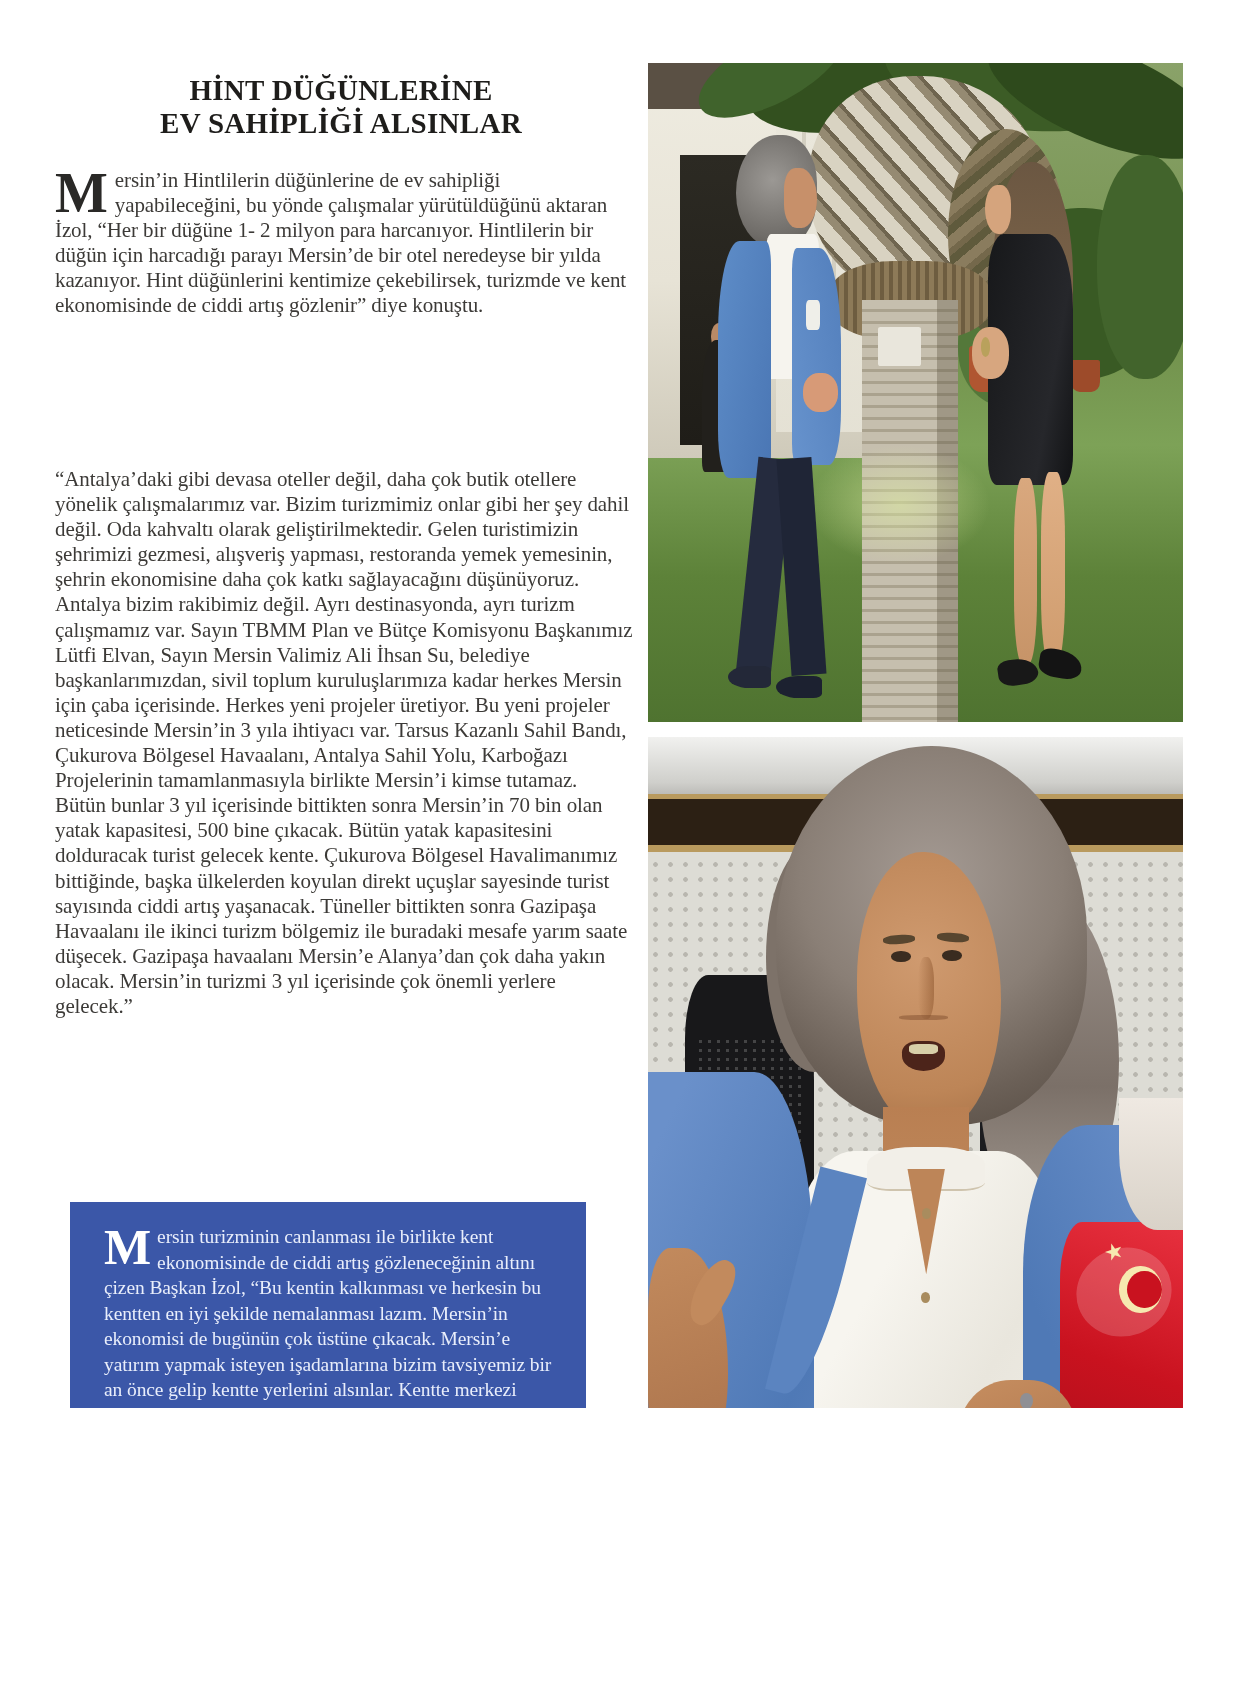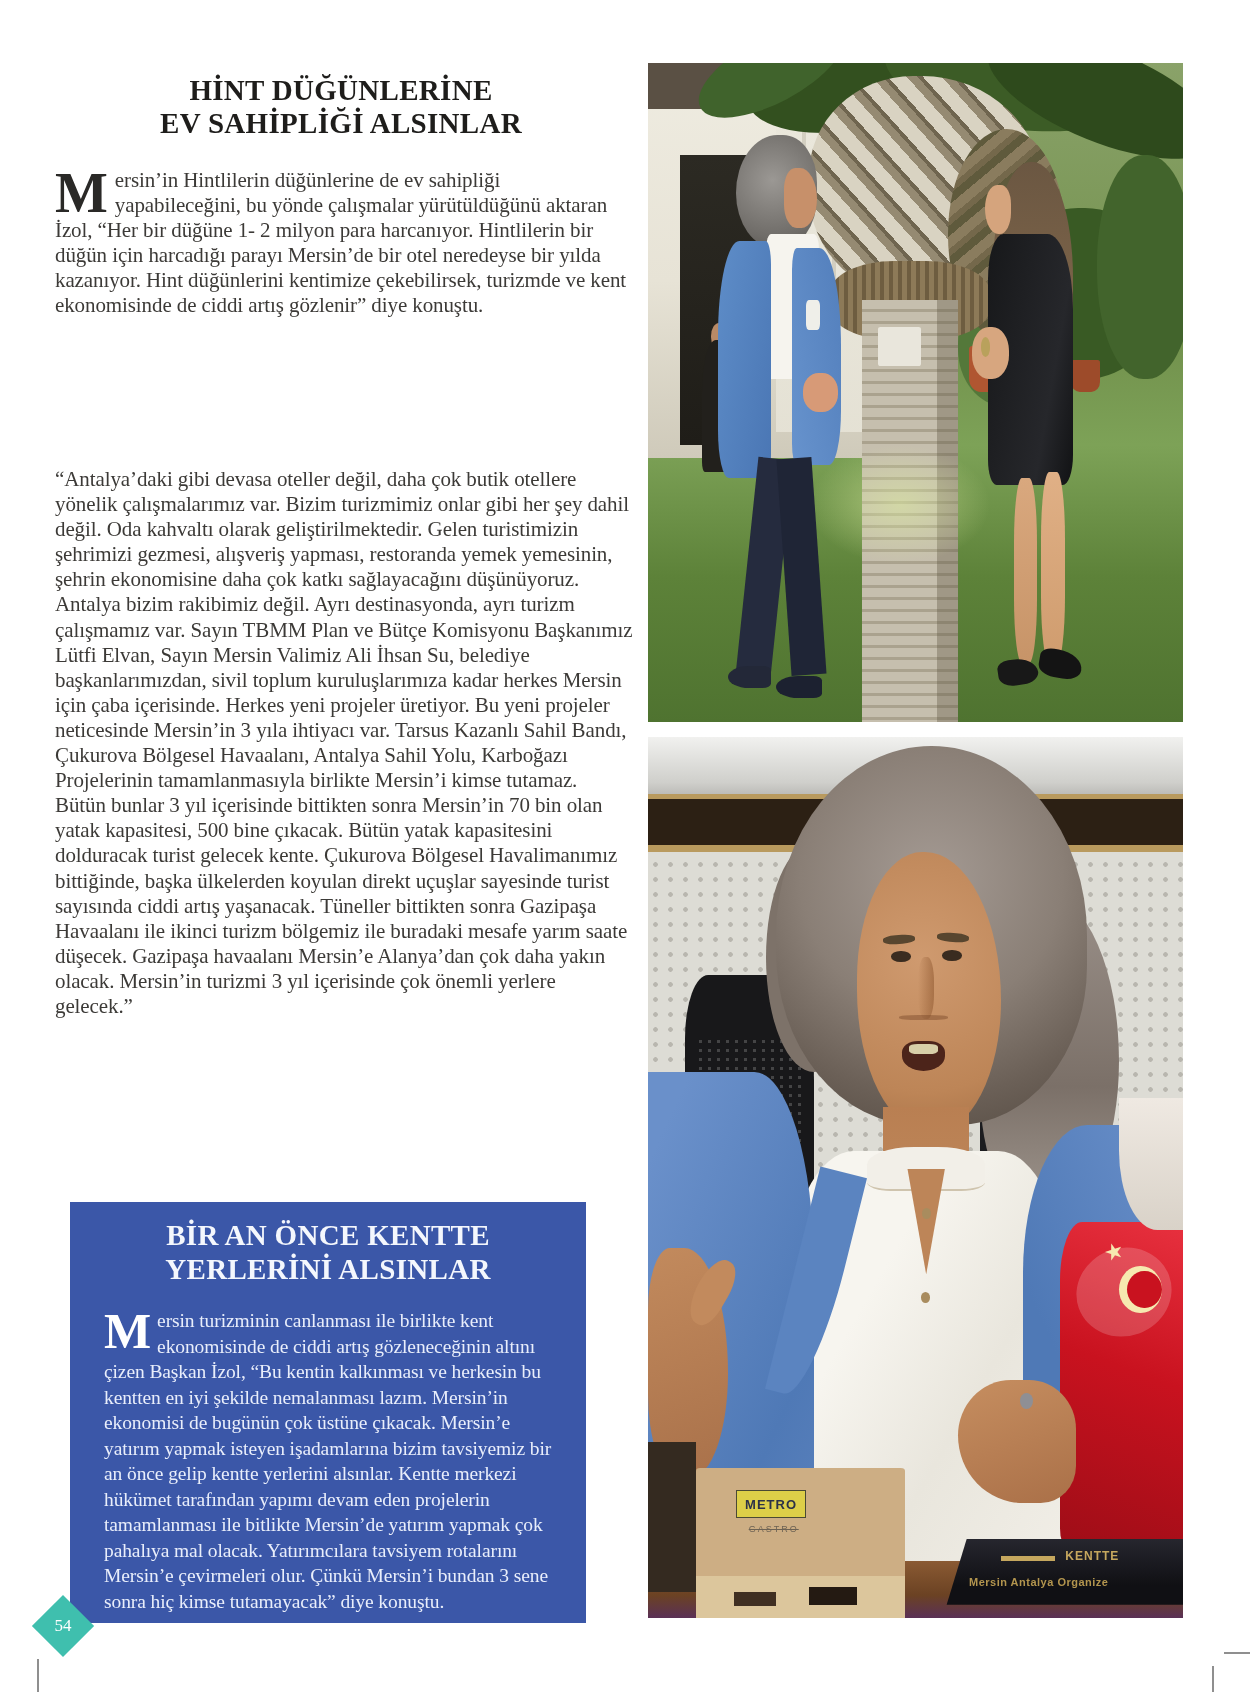--- a/index.html
+++ b/index.html
@@ -1,17 +1,17 @@
 <!DOCTYPE html>
 <html lang="tr"><head>
 <meta charset="utf-8">
 <style>
   * { margin:0; padding:0; box-sizing:border-box; }
   html,body { background:#ffffff; }
-  .page { position:relative; width:1250px; height:1692px; background:#ffffff; overflow:hidden;
+  .page { position:relative; width:1250px; height:1408px; background:#ffffff; overflow:hidden;
           font-family:"Liberation Serif", serif; }
 
   
   .h-main { position:absolute; left:55px; width:572px; text-align:center;
             font-weight:bold; font-size:29px; line-height:33px; color:#1e1d1b; letter-spacing:.3px; }
   #heading1 { top:74px; }
   #heading2 { top:370px; }
 
   .para-lead { position:absolute; left:55px; top:168px; width:572px;
                font-size:21px; line-height:25px; color:#3c3a37; letter-spacing:-.1px; }
@@ -194,24 +194,20 @@
   <div class="para-lead">
     <span class="dropcap">M</span><span>ersin’in Hintlilerin düğünlerine de ev sahipliği yapabileceğini, bu yönde çalışmalar yürütüldüğünü aktaran İzol, “Her bir düğüne 1- 2 milyon para harcanıyor. Hintlilerin bir düğün için harcadığı parayı Mersin’de bir otel neredeyse bir yılda kazanıyor. Hint düğünlerini kentimize çekebilirsek, turizmde ve kent ekonomisinde de ciddi artış gözlenir” diye konuştu.</span>
   </div>
 
 
   <div class="article-body">
     <p>“Antalya’daki gibi devasa oteller değil, daha çok butik otellere yönelik çalışmalarımız var. Bizim turizmimiz onlar gibi her şey dahil değil. Oda kahvaltı olarak geliştirilmektedir. Gelen turistimizin şehrimizi gezmesi, alışveriş yapması, restoranda yemek yemesinin, şehrin ekonomisine daha çok katkı sağlayacağını düşünüyoruz. Antalya bizim rakibimiz değil. Ayrı destinasyonda, ayrı turizm çalışmamız var. Sayın TBMM Plan ve Bütçe Komisyonu Başkanımız Lütfi Elvan, Sayın Mersin Valimiz Ali İhsan Su, belediye başkanlarımızdan, sivil toplum kuruluşlarımıza kadar herkes Mersin için çaba içerisinde. Herkes yeni projeler üretiyor. Bu yeni projeler neticesinde Mersin’in 3 yıla ihtiyacı var. Tarsus Kazanlı Sahil Bandı, Çukurova Bölgesel Havaalanı, Antalya Sahil Yolu, Karboğazı Projelerinin tamamlanmasıyla birlikte Mersin’i kimse tutamaz. Bütün bunlar 3 yıl içerisinde bittikten sonra Mersin’in 70 bin olan yatak kapasitesi, 500 bine çıkacak. Bütün yatak kapasitesini dolduracak turist gelecek kente. Çukurova Bölgesel Havalimanımız bittiğinde, başka ülkelerden koyulan direkt uçuşlar sayesinde turist sayısında ciddi artış yaşanacak. Tüneller bittikten sonra Gazipaşa Havaalanı ile ikinci turizm bölgemiz ile buradaki mesafe yarım saate düşecek. Gazipaşa havaalanı Mersin’e Alanya’dan çok daha yakın olacak. Mersin’in turizmi 3 yıl içerisinde çok önemli yerlere gelecek.”</p>
   </div>
 
   <div class="blue-box">
-    <div class="bb-head">
-      <div>BİR AN ÖNCE KENTTE</div>
-      <div>YERLERİNİ ALSINLAR</div>
-    </div>
     <div class="bb-body">
       <span class="bb-dropcap">M</span><span>ersin turizminin canlanması ile birlikte kent ekonomisinde de ciddi artış gözleneceğinin altını çizen Başkan İzol, “Bu kentin kalkınması ve herkesin bu kentten en iyi şekilde nemalanması lazım. Mersin’in ekonomisi de bugünün çok üstüne çıkacak. Mersin’e yatırım yapmak isteyen işadamlarına bizim tavsiyemiz bir an önce gelip kentte yerlerini alsınlar. Kentte merkezi hükümet tarafından yapımı devam eden projelerin tamamlanması ile bitlikte Mersin’de yatırım yapmak çok pahalıya mal olacak. Yatırımcılara tavsiyem rotalarını Mersin’e çevirmeleri olur. Çünkü Mersin’i bundan 3 sene sonra hiç kimse tutamayacak” diye konuştu.</span>
     </div>
   </div>
 
   <div class="diamond">
     <span>54</span>
   </div>
 
   <div class="mark mark-bl"></div>

